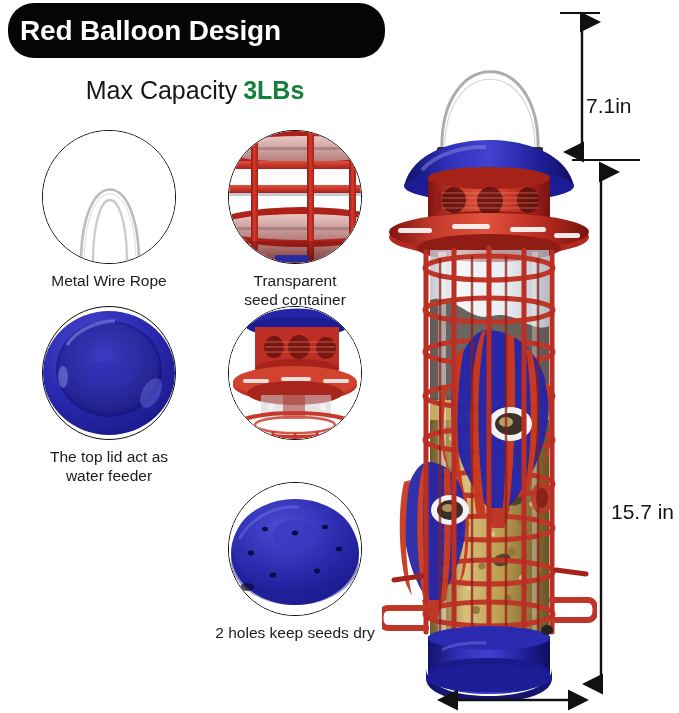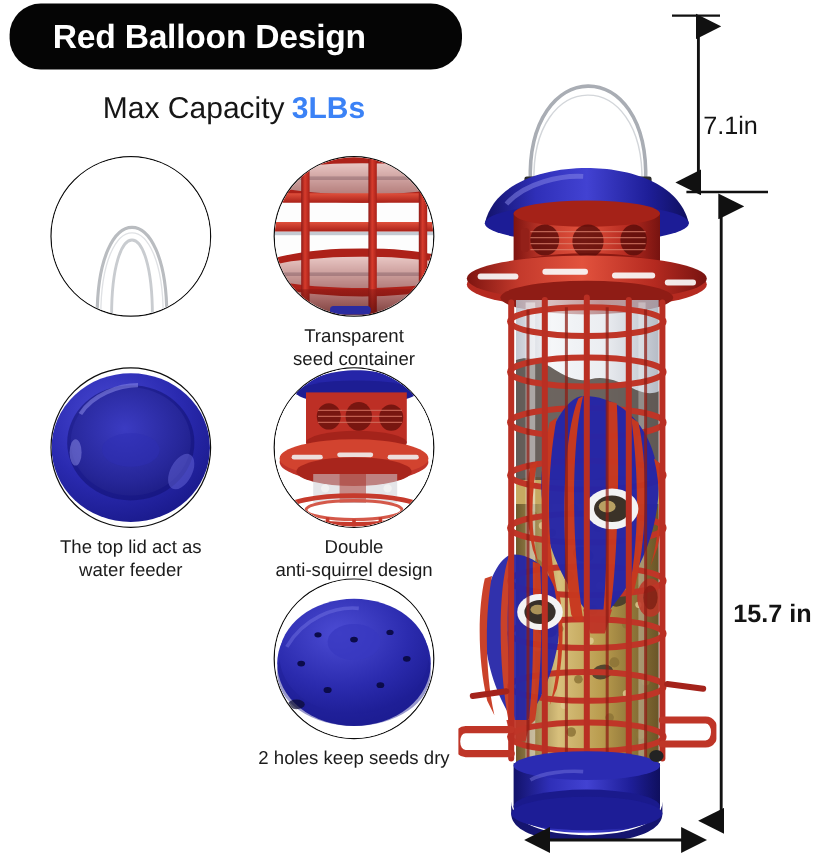--- a/index.html
+++ b/index.html
@@ -13,34 +13,34 @@
   .page{position:relative;width:679px;height:713px;}
 
   
   .banner{
     position:absolute;left:8px;top:3px;width:377px;height:55px;
     background:#050505;border-radius:26px;
     display:flex;align-items:center;
   }
   .banner-text{
     color:#ffffff;font-size:28px;font-weight:bold;
-    letter-spacing:-0.2px;padding-left:36px;
+    letter-spacing:-0.2px;padding-left:12px;
     white-space:nowrap;
   }
 
   
   .capacity{
     position:absolute;left:0;top:76px;width:390px;
     text-align:center;white-space:nowrap;
   }
   .capacity .cap-label{
     font-size:25px;font-weight:normal;color:#161616;
   }
   .capacity .cap-value{
-    font-size:25px;font-weight:bold;color:#3b82f6;margin-left:6px;
+    font-size:25px;font-weight:bold;color:#15803d;margin-left:6px;
   }
 
   
   .features{
     position:absolute;left:14px;top:130px;width:380px;height:560px;
   }
   .feat{position:absolute;width:178px;}
   .feat-c0{left:6px;}
   .feat-c1{left:192px;}
   .feat-r0{top:0px;}
@@ -87,21 +87,21 @@
   
   .product{
     position:absolute;left:382px;top:0px;width:215px;height:700px;
   }
 
   
   .dim-label{
     position:absolute;font-size:21px;color:#141414;white-space:nowrap;margin-top:24px;
   }
   .dim-71{left:586px;top:70px;}
-  .dim-157{left:611px;top:476px;font-weight:bold;}
+  .dim-157{left:611px;top:476px;}
   .dim-51{left:364px;top:688px;}
   .dims{position:absolute;left:0;top:0;width:679px;height:713px;pointer-events:none;}
 </style>
 </head>
 <body>
 
 <div class="page">
 
   <div class="banner">
     <span class="banner-text">Red Balloon Design</span>
@@ -115,20 +115,21 @@
 
     <div class="feat feat-c0 feat-r0">
       <div class="circle">
         <svg class="wire-rope" viewBox="0 0 132 132">
           <rect x="0" y="0" width="132" height="132" fill="#ffffff"></rect>
           <path d="M38 132 C 38 34, 96 34, 96 132" fill="none" stroke="#b9bcc0" stroke-width="2.6"></path>
           <path d="M50 132 C 50 48, 84 48, 84 132" fill="none" stroke="#c9ccd0" stroke-width="2.4"></path>
           <path d="M41 132 C 41 40, 93 40, 93 132" fill="none" stroke="#dfe1e4" stroke-width="1.1"></path>
         </svg>
       </div>
+      <div class="caption">Metal Wire Rope</div>
     </div>
 
     <div class="feat feat-c1 feat-r0">
       <div class="circle">
         <div class="cage-crop">
           <div class="glass" style="top:16px;"></div>
           <div class="glass" style="top:62px;"></div>
           <div class="glass" style="top:96px;"></div>
           <div class="rim" style="top:-2px;"></div>
           <div class="rim" style="top:76px;"></div>
@@ -209,22 +210,20 @@
           <circle cx="42" cy="100" r="3.5" fill="#f2f2f2" opacity="0.9"></circle>
           <circle cx="94" cy="100" r="3.5" fill="#f2f2f2" opacity="0.9"></circle>
 
           <ellipse cx="66" cy="118" rx="58" ry="12" fill="none" stroke="#c63a2c" stroke-width="4"></ellipse>
           <ellipse cx="66" cy="118" rx="40" ry="8" fill="none" stroke="#d4594a" stroke-width="2.5"></ellipse>
           <g stroke="#c63a2c" stroke-width="3">
             <path d="M22 120 V132 M44 124 V132 M66 126 V132 M88 124 V132 M110 120 V132"></path>
           </g>
         </svg>
       </div>
-      <div class="caption" style="white-space:pre-line">Double
-anti-squirrel design</div>
     </div>
 
 
     <div class="feat feat-c1 feat-r2">
       <div class="circle">
         <svg class="dome7" viewBox="0 0 132 132">
           <defs>
             <radialGradient id="gdome" cx="40%" cy="30%" r="85%">
               <stop offset="0%" stop-color="#4c4cd4"></stop>
               <stop offset="55%" stop-color="#2b2bae"></stop>

